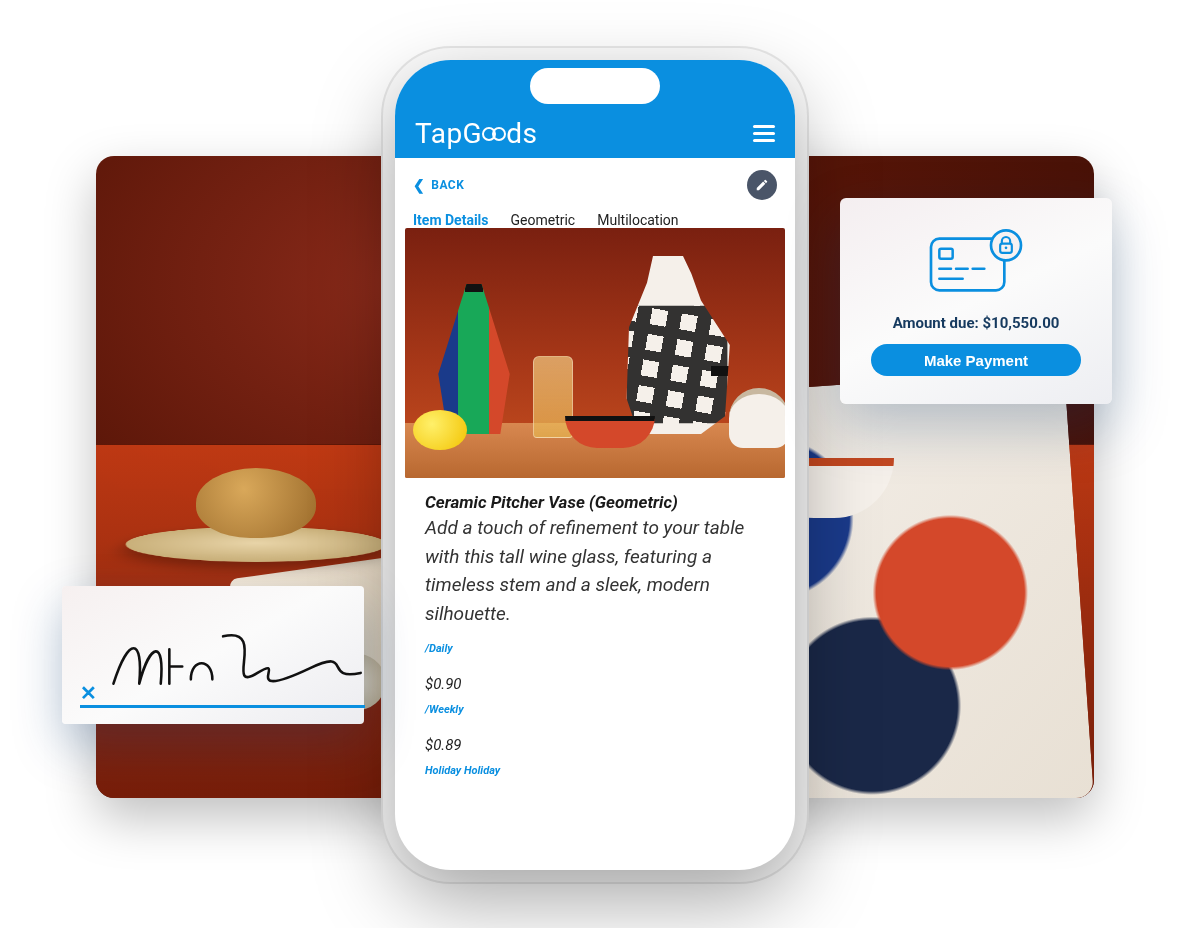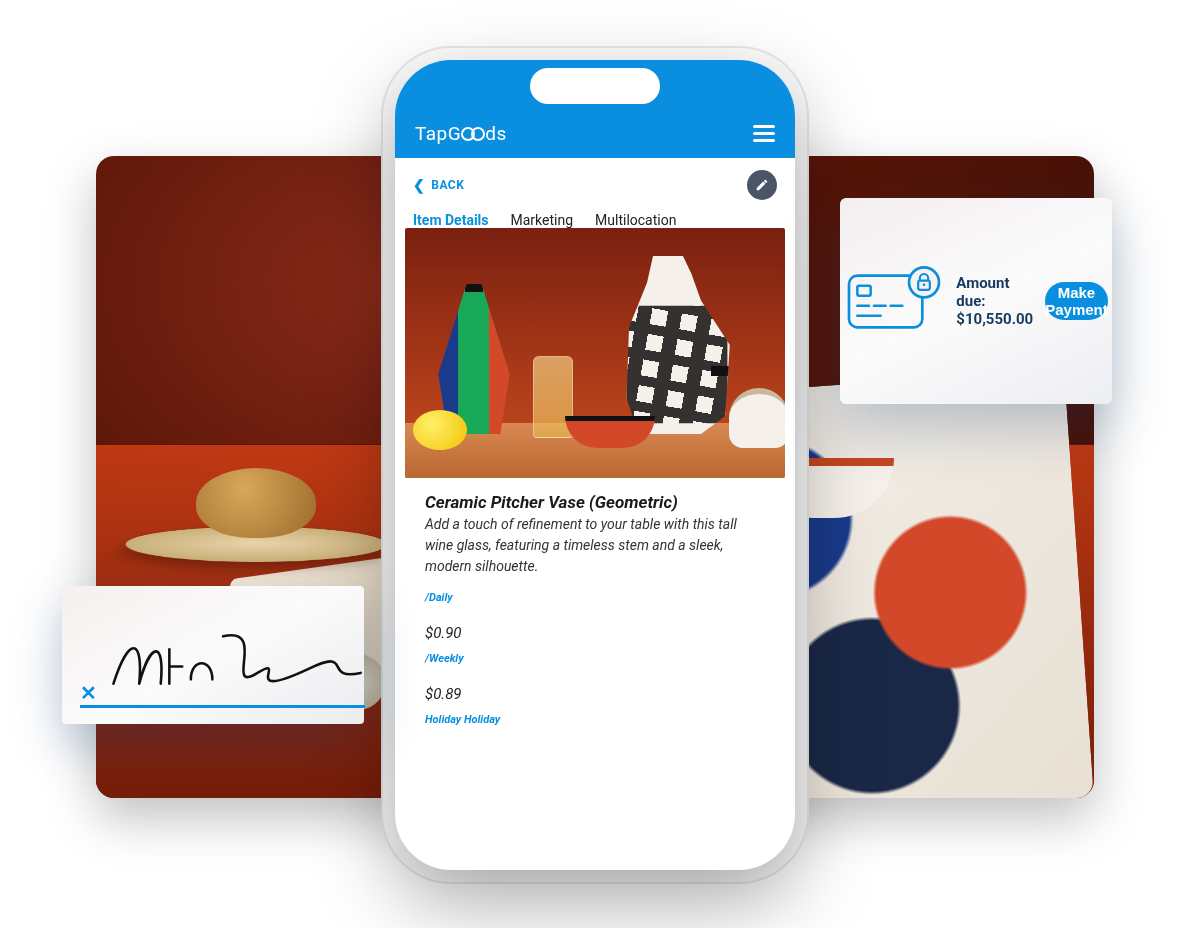--- a/index.html
+++ b/index.html
@@ -103,21 +103,21 @@
     width:130px; height:36px; background:#fff; border-radius:20px;
   }
   .app-header {
     background: #0a8fe0;
     color:#fff;
     height:50px;
     display:flex; align-items:center; justify-content:space-between;
     padding: 0 20px;
   }
   .brand {
-    font-size: 19px; font-weight: 400; letter-spacing: 0.5px;
+    font-size: 28px; font-weight: 400; letter-spacing: 0.5px;
     display:flex; align-items:center; gap:2px;
   }
   .brand .oo {
     display:inline-flex; align-items:center; position:relative; top:1px;
   }
   .brand .oo span {
     width:14px; height:14px; border:2px solid #fff; border-radius:50%; display:inline-block;
     margin: 0 -2px;
   }
   .hamburger { width:22px; display:flex; flex-direction:column; gap:4px; cursor:pointer; }
@@ -172,21 +172,21 @@
     border: 10px solid #111; border-left:none; border-radius: 0 30px 30px 0;
   }
   .pi-lemon { position:absolute; left:8px; bottom:28px; width:54px; height:40px; background:radial-gradient(circle at 35% 35%, #fff06a, #f2c200); border-radius:50%; }
   .pi-glass { position:absolute; left:128px; bottom:40px; width:40px; height:82px; background:linear-gradient(180deg, rgba(255,230,150,0.6), rgba(230,180,80,0.7)); border-radius:6px 6px 4px 4px; border:1px solid rgba(255,255,255,0.35); }
   .pi-bowl { position:absolute; left:160px; bottom:30px; width:90px; height:32px; background:#d4482a; border-radius:0 0 50px 50px; border-top:5px solid #111; }
   .pi-jar { position:absolute; right:-4px; bottom:30px; width:60px; height:60px; background:#f5f0ea; border-radius:30px 30px 14px 14px; border-top:6px solid #c8b8a0; }
 
   .details { padding: 14px 30px; font-style: italic; }
   .title { font-size:17px; font-weight:700; color:#1a1a1a; margin-bottom:2px; }
   .qty { font-size:26px; font-weight:600; color:#0a8fe0; margin-bottom:8px; }
-  .desc { font-size:14px; color:#333; line-height:1.5; margin-bottom:14px; }
+  .desc { font-size:19px; color:#333; line-height:1.5; margin-bottom:14px; }
   .price-row { margin-bottom:10px; }
   .price-label { font-size:11px; font-weight:700; color:#0a8fe0; }
   .price-val { font-size:15px; color:#222; margin-top:20px; }
 
   
   .sig-card {
     position:absolute; left:62px; top:586px; width:302px; height:138px;
     background: linear-gradient(150deg, #f6f0f0 0%, #fbfbfb 50%, #ececf0 100%);
     border-radius:4px;
     box-shadow: 0 20px 50px rgba(8,57,117,0.28);
@@ -196,21 +196,21 @@
   .sig-line { flex:1; border-bottom:3px solid #0a8fe0; display:flex; align-items:flex-end; gap:10px; padding-bottom:2px; }
   .sig-x { color:#0a8fe0; font-size:20px; font-weight:900; margin-bottom:-2px; }
   .sig-svg { flex:1; height:86px; }
 
   
   .pay-card {
     position:absolute; right:78px; top:198px; width:272px; height:206px;
     background: linear-gradient(155deg, #f4eef0 0%, #fbfbfb 50%, #edeef2 100%);
     border-radius:6px;
     box-shadow: 0 22px 55px rgba(8,57,117,0.26);
-    display:flex; flex-direction:row; align-items:center; justify-content:center;
+    display:flex; flex-direction:column; align-items:center; justify-content:center;
     gap:12px; padding: 28px;
   }
   .pay-icon svg { width:100px; height:72px; }
   .amount { font-size:15px; font-weight:700; color:#163a5f; }
   .pay-btn {
     width:210px; height:38px; border:none; border-radius:20px;
     background:#0a8fe0; color:#fff; font-size:15px; font-weight:700; cursor:pointer;
   }
 </style>
 </head>
@@ -253,21 +253,21 @@
     </div>
     <div class="edit-btn">
       <svg viewBox="0 0 24 24">
           <path d="M3 17.25V21h3.75l11-11.04-3.75-3.75L3 17.25zM20.71 7.04a1 1 0 0 0 0-1.41l-2.34-2.34a1 1 0 0 0-1.41 0l-1.83 1.83 3.75 3.75 1.83-1.83z"></path>
         </svg>
     </div>
   </div>
 
   <div class="tabs">
     <div class="tab active">Item Details</div>
-    <div class="tab">Marketing</div>
+    <div class="tab">Geometric</div>
     <div class="tab">Multilocation</div>
   </div>
 
   <div class="product-image">
     <div class="pi-table"></div>
     <div class="pi-vase1"></div>
     <div class="pi-glass"></div>
     <div class="pi-pitcher"></div>
     <div class="pi-bowl"></div>
     <div class="pi-jar"></div>

